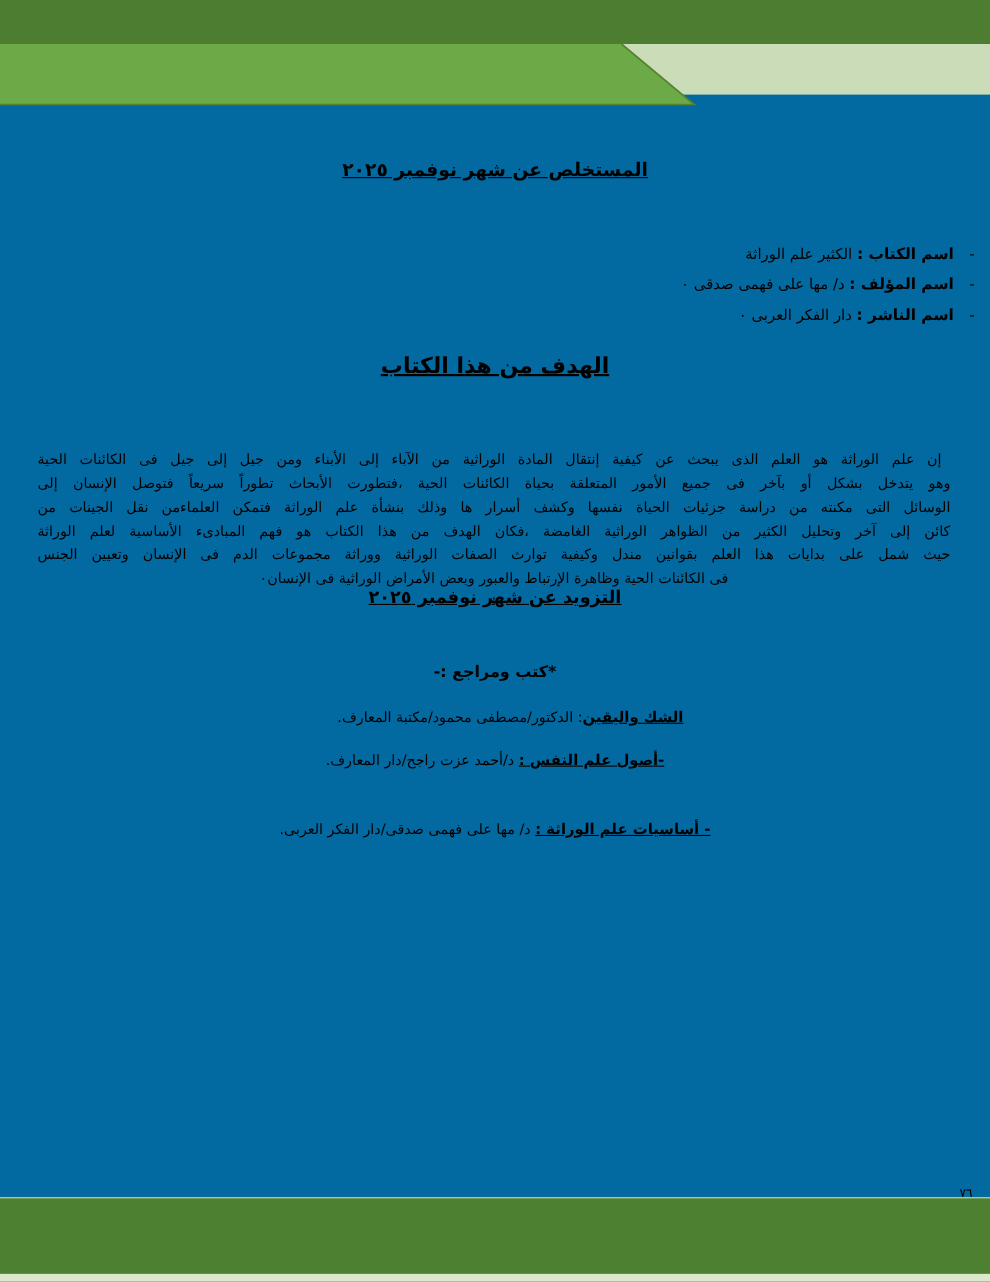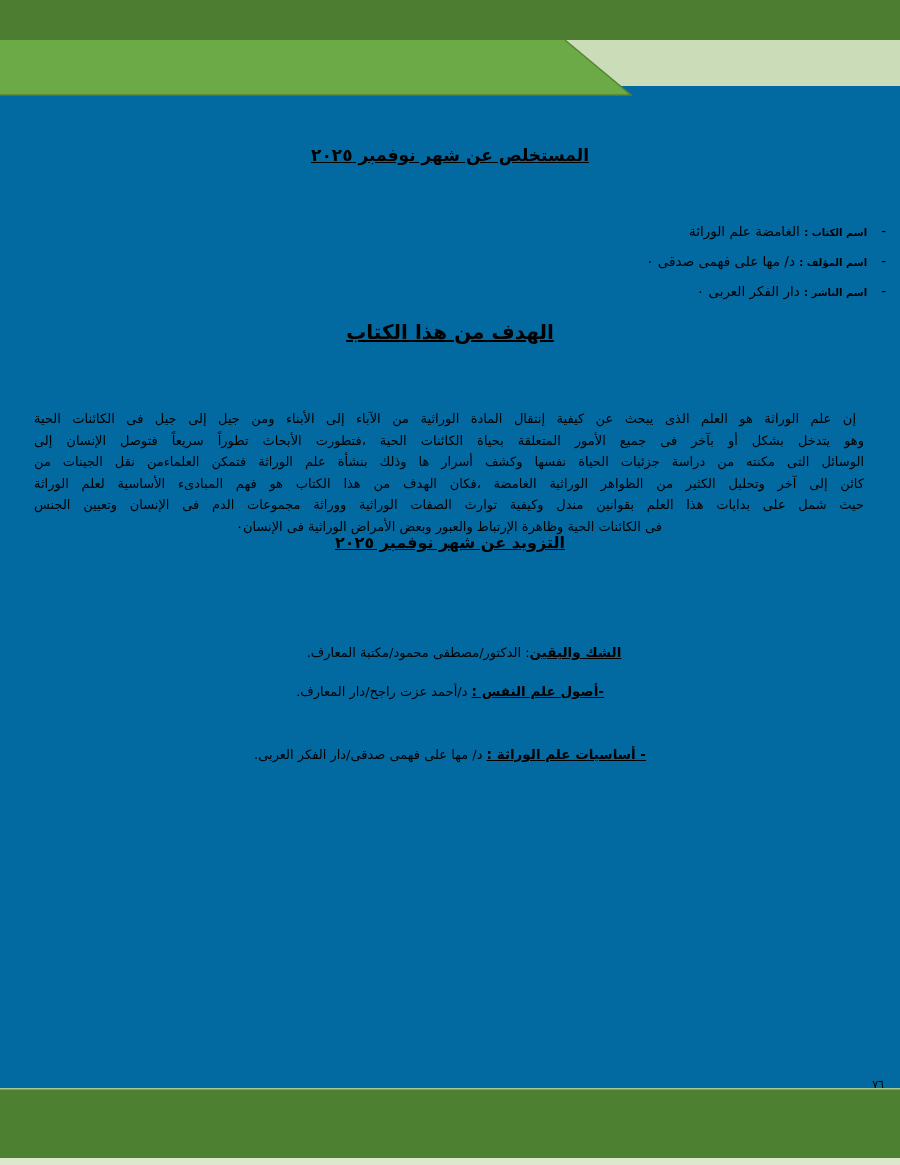--- a/index.html
+++ b/index.html
@@ -26,21 +26,21 @@
   }
   .title-sm { font-size: 16px; }
 
   .book-list {
     direction: rtl;
     padding-right: 14px;
     font-size: 13.5px;
   }
   .book-item { line-height: 28px; white-space: nowrap; }
   .book-item .dash { display: inline-block; margin-left: 14px; }
-  .book-item b { font-size: 10px; }
+  .book-item b { font-size: 14px; }
 
   .section-heading {
     text-align: center;
     direction: rtl;
     font-weight: bold;
     font-size: 20px;
     text-decoration: underline;
   }
 
   .paragraph {
@@ -92,21 +92,21 @@
     <rect x="0" y="0" width="900" height="40" fill="#4d7d31"></rect>
     <rect x="558" y="40" width="342" height="46" fill="#cadcb8"></rect>
     <polygon points="0,40 565,40 631,95 0,95" stroke-width="1.2" fill="#6caa47"></polygon>
     <polyline points="565,40 631,95 0,95" fill="none" stroke-width="1.5" stroke="#55842f"></polyline>
   </svg>
 
   <div class="block doc-title" style="top:145px;">المستخلص عن شهر نوفمبر ٢٠٢٥</div>
 
   <div class="block book-list" style="top:217px;">
     <div class="book-item">
-      <span class="dash">-</span><b>اسم الكتاب :</b> <span>الغامضة علم الوراثة</span>
+      <span class="dash">-</span><b>اسم الكتاب :</b> <span>الكثير علم الوراثة</span>
     </div>
     <div class="book-item">
       <span class="dash">-</span><b>اسم المؤلف :</b> <span>د/ مها على فهمى صدقى ٠</span>
     </div>
     <div class="book-item">
       <span class="dash">-</span><b>اسم الناشر :</b> <span>دار الفكر العربى ٠</span>
     </div>
   </div>
 
   <div class="block section-heading" style="top:320px;">الهدف من هذا الكتاب</div>
@@ -116,20 +116,21 @@
     <div class="para-line">وهو يتدخل بشكل أو بآخر فى جميع الأمور المتعلقة بحياة الكائنات الحية ،فتطورت الأبحاث تطوراً سريعاً فتوصل الإنسان إلى</div>
     <div class="para-line">الوسائل التى مكنته من دراسة جزئيات الحياة نفسها وكشف أسرار ها وذلك بنشأة علم الوراثة فتمكن العلماءمن نقل الجينات من</div>
     <div class="para-line">كائن إلى آخر وتحليل الكثير من الظواهر الوراثية الغامضة ،فكان الهدف من هذا الكتاب هو فهم المبادىء الأساسية لعلم الوراثة</div>
     <div class="para-line">حيث شمل على بدايات هذا العلم بقوانين مندل وكيفية توارث الصفات الوراثية ووراثة مجموعات الدم فى الإنسان وتعيين الجنس</div>
     <div class="para-line center">فى الكائنات الحية وظاهرة الإرتباط والعبور وبعض الأمراض الوراثية فى الإنسان٠</div>
     <div class="colon-line">:</div>
   </div>
 
   <div class="block doc-title title-sm" style="top:533px;">التزويد عن شهر نوفمبر ٢٠٢٥</div>
 
+  <div class="block books-heading" style="top:603px;">*كتب ومراجع :-</div>
 
   <div class="ref" style="top:644px;margin-left:28px;">
     <span class="ref-title">الشك واليقين</span><span>: الدكتور/مصطفى محمود/مكتبة المعارف.</span>
   </div>
   <div class="ref" style="top:683px;">
     <span class="ref-title">-أصول علم النفس :</span><span> د/أحمد عزت راجح/دار المعارف.</span>
   </div>
   <div class="ref" style="top:746px;">
     <span class="ref-title">- أساسيات علم الوراثة :</span><span> د/ مها على فهمى صدقى/دار الفكر العربى.</span>
   </div>

